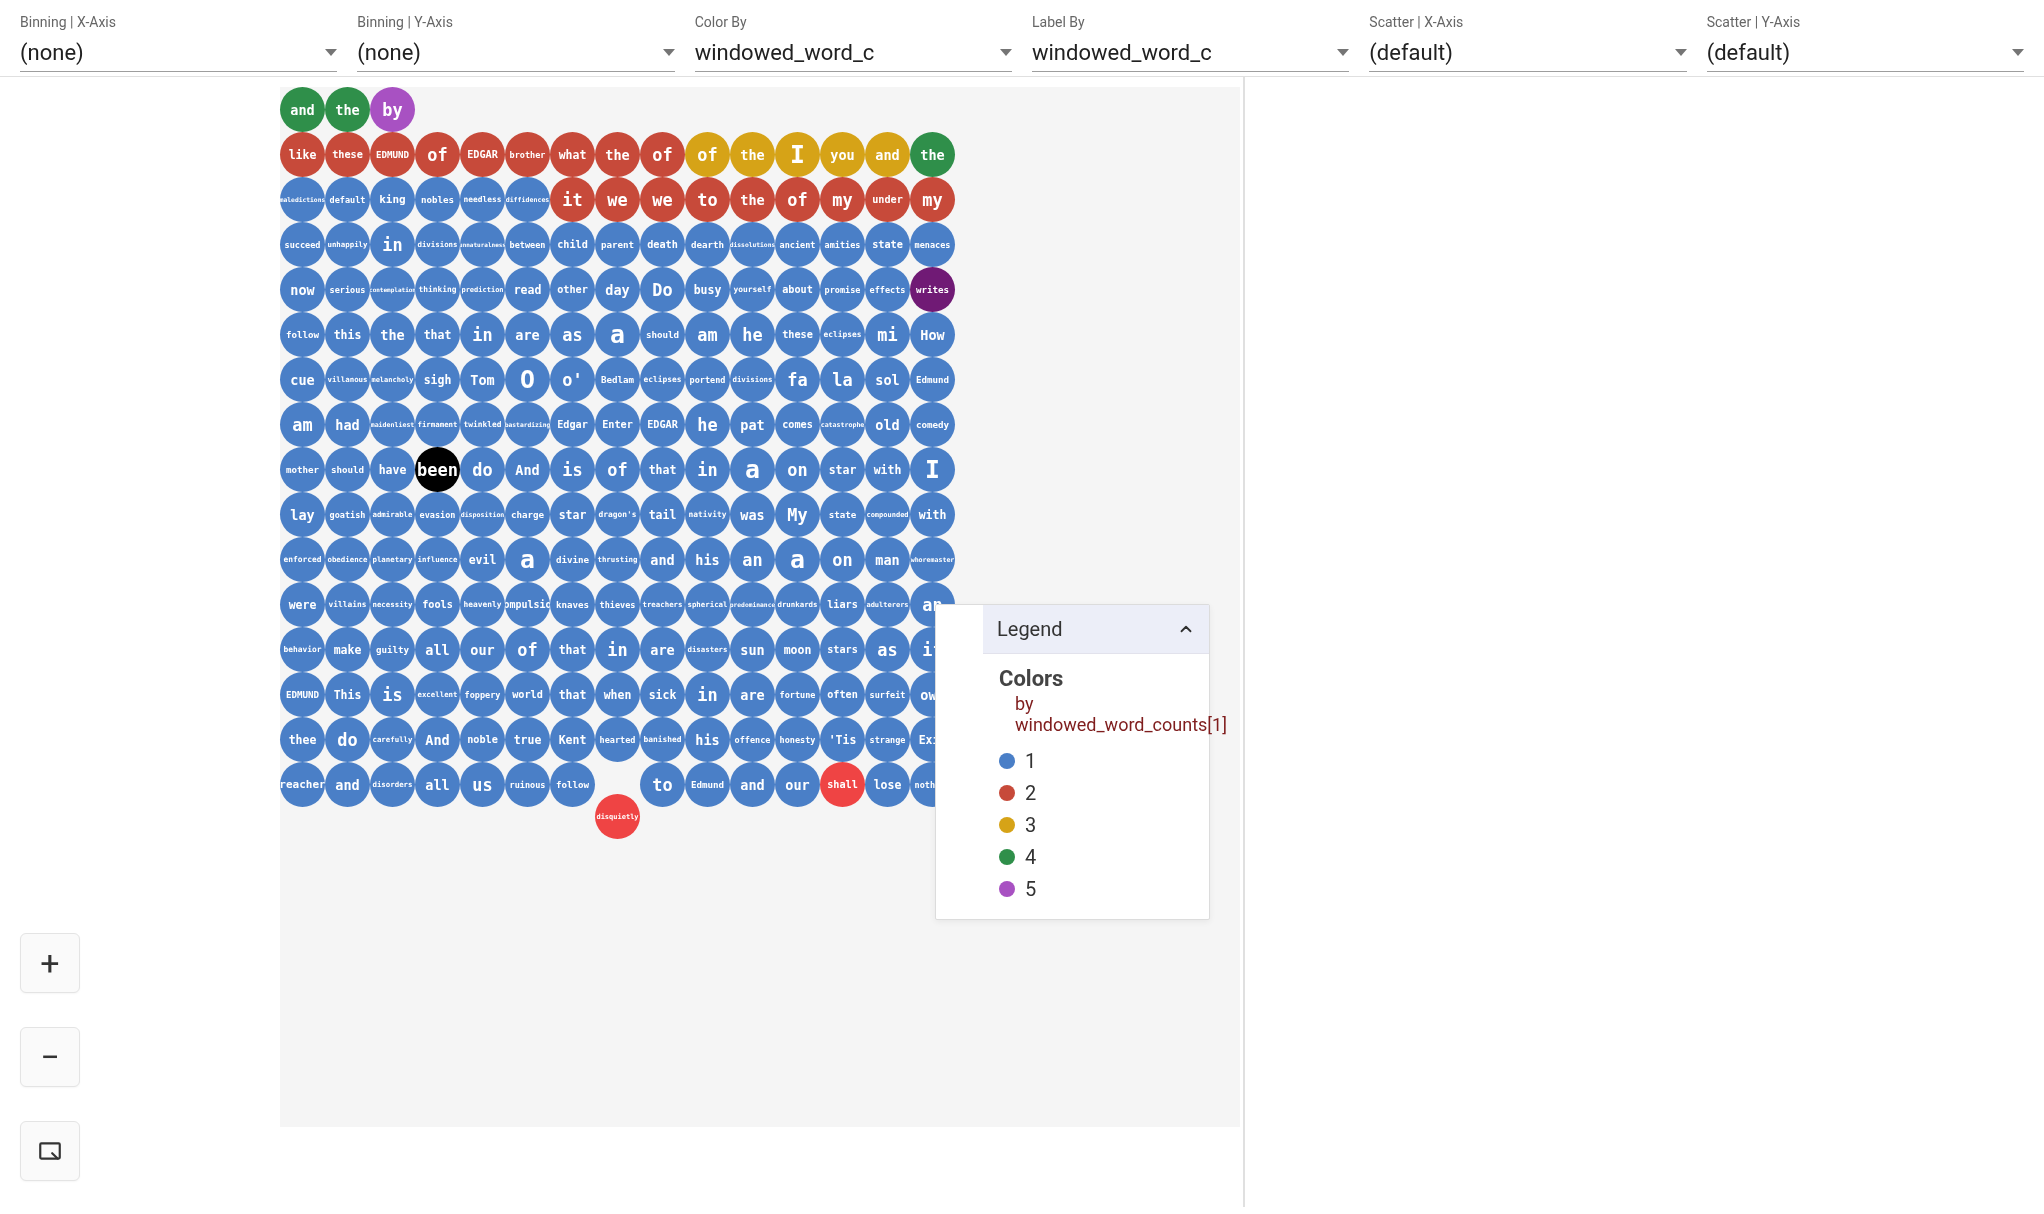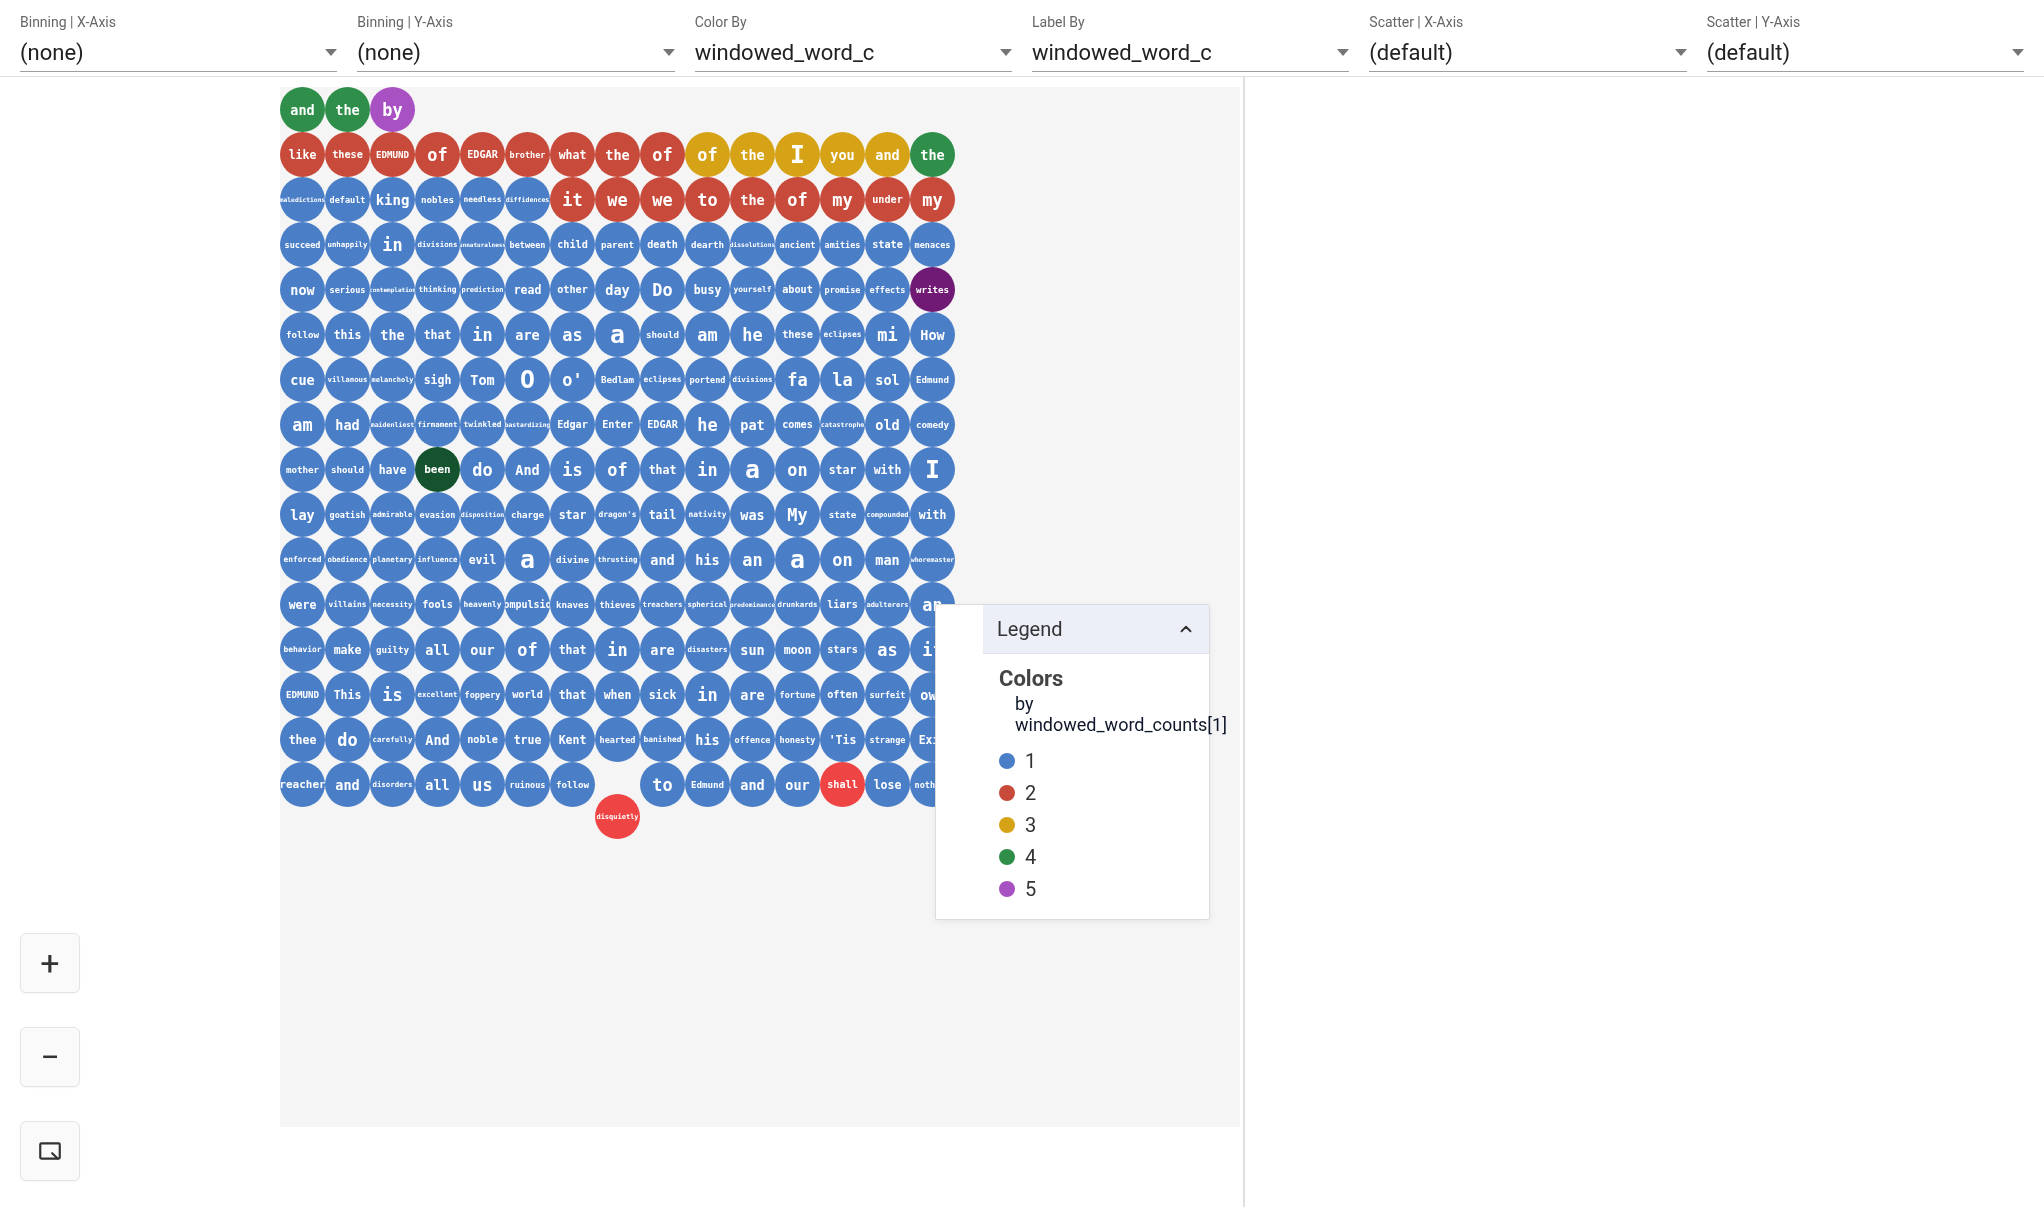--- a/index.html
+++ b/index.html
@@ -129,21 +129,21 @@
     padding: 12px 14px;
     font-size: 20px;
     color: #333;
     display: flex;
     align-items: center;
     justify-content: space-between;
     border-bottom: 1px solid #e2e2ec;
   }
   .legend-body { padding: 12px 16px 14px 16px; }
   .legend-title { font-size: 22px; font-weight: 700; color: #444; }
-  .legend-sub  { font-size: 18px; color: #0f172a; margin-top: 2px; margin-bottom: 10px; padding-left: 16px; }
+  .legend-sub  { font-size: 18px; color: #7f1d1d; margin-top: 2px; margin-bottom: 10px; padding-left: 16px; }
   .legend-row  { display: flex; align-items: center; gap: 10px; font-size: 20px; color: #333; padding: 4px 0; }
   .swatch { width: 16px; height: 16px; border-radius: 50%; flex-shrink: 0; }
 </style>
 </head>
 <body>
 
 <div class="toolbar">
   <div class="field">
     <div class="field-label">Binning | X-Axis</div>
     <div class="field-value-row">
@@ -205,21 +205,21 @@
       <div class="bubble" style="width: 45px; height: 45px; left: 595px; top: 55px; background: rgb(199, 74, 58); font-size: 13.5px;">the</div>
       <div class="bubble" style="width: 45px; height: 45px; left: 640px; top: 55px; background: rgb(199, 74, 58); font-size: 16.9px;">of</div>
       <div class="bubble" style="width: 45px; height: 45px; left: 685px; top: 55px; background: rgb(214, 163, 23); font-size: 16.9px;">of</div>
       <div class="bubble" style="width: 45px; height: 45px; left: 730px; top: 55px; background: rgb(214, 163, 23); font-size: 13.5px;">the</div>
       <div class="bubble" style="width: 45px; height: 45px; left: 775px; top: 55px; background: rgb(214, 163, 23); font-size: 24.8px;">I</div>
       <div class="bubble" style="width: 45px; height: 45px; left: 820px; top: 55px; background: rgb(214, 163, 23); font-size: 13.5px;">you</div>
       <div class="bubble" style="width: 45px; height: 45px; left: 865px; top: 55px; background: rgb(214, 163, 23); font-size: 13.5px;">and</div>
       <div class="bubble" style="width: 45px; height: 45px; left: 910px; top: 55px; background: rgb(47, 143, 74); font-size: 13.5px;">the</div>
       <div class="bubble" style="width: 45px; height: 45px; left: 280px; top: 100px; background: rgb(74, 127, 199); font-size: 6.3px;">maledictions</div>
       <div class="bubble" style="width: 45px; height: 45px; left: 325px; top: 100px; background: rgb(74, 127, 199); font-size: 8.5px;">default</div>
-      <div class="bubble" style="width: 45px; height: 45px; left: 370px; top: 100px; background: rgb(74, 127, 199); font-size: 14px;">king</div>
+      <div class="bubble" style="width: 45px; height: 45px; left: 370px; top: 100px; background: rgb(74, 127, 199); font-size: 11px;">king</div>
       <div class="bubble" style="width: 45px; height: 45px; left: 415px; top: 100px; background: rgb(74, 127, 199); font-size: 9.2px;">nobles</div>
       <div class="bubble" style="width: 45px; height: 45px; left: 460px; top: 100px; background: rgb(74, 127, 199); font-size: 7.9px;">needless</div>
       <div class="bubble" style="width: 45px; height: 45px; left: 505px; top: 100px; background: rgb(74, 127, 199); font-size: 6.6px;">diffidences</div>
       <div class="bubble" style="width: 45px; height: 45px; left: 550px; top: 100px; background: rgb(199, 74, 58); font-size: 16.9px;">it</div>
       <div class="bubble" style="width: 45px; height: 45px; left: 595px; top: 100px; background: rgb(199, 74, 58); font-size: 16.9px;">we</div>
       <div class="bubble" style="width: 45px; height: 45px; left: 640px; top: 100px; background: rgb(199, 74, 58); font-size: 16.9px;">we</div>
       <div class="bubble" style="width: 45px; height: 45px; left: 685px; top: 100px; background: rgb(199, 74, 58); font-size: 16.9px;">to</div>
       <div class="bubble" style="width: 45px; height: 45px; left: 730px; top: 100px; background: rgb(199, 74, 58); font-size: 13.5px;">the</div>
       <div class="bubble" style="width: 45px; height: 45px; left: 775px; top: 100px; background: rgb(199, 74, 58); font-size: 16.9px;">of</div>
       <div class="bubble" style="width: 45px; height: 45px; left: 820px; top: 100px; background: rgb(199, 74, 58); font-size: 16.9px;">my</div>
@@ -296,21 +296,21 @@
       <div class="bubble" style="width: 45px; height: 45px; left: 640px; top: 325px; background: rgb(74, 127, 199); font-size: 10.2px;">EDGAR</div>
       <div class="bubble" style="width: 45px; height: 45px; left: 685px; top: 325px; background: rgb(74, 127, 199); font-size: 16.9px;">he</div>
       <div class="bubble" style="width: 45px; height: 45px; left: 730px; top: 325px; background: rgb(74, 127, 199); font-size: 13.5px;">pat</div>
       <div class="bubble" style="width: 45px; height: 45px; left: 775px; top: 325px; background: rgb(74, 127, 199); font-size: 10.2px;">comes</div>
       <div class="bubble" style="width: 45px; height: 45px; left: 820px; top: 325px; background: rgb(74, 127, 199); font-size: 6.6px;">catastrophe</div>
       <div class="bubble" style="width: 45px; height: 45px; left: 865px; top: 325px; background: rgb(74, 127, 199); font-size: 13.5px;">old</div>
       <div class="bubble" style="width: 45px; height: 45px; left: 910px; top: 325px; background: rgb(74, 127, 199); font-size: 9.2px;">comedy</div>
       <div class="bubble" style="width: 45px; height: 45px; left: 280px; top: 370px; background: rgb(74, 127, 199); font-size: 9.2px;">mother</div>
       <div class="bubble" style="width: 45px; height: 45px; left: 325px; top: 370px; background: rgb(74, 127, 199); font-size: 9.2px;">should</div>
       <div class="bubble" style="width: 45px; height: 45px; left: 370px; top: 370px; background: rgb(74, 127, 199); font-size: 11.5px;">have</div>
-      <div class="bubble" style="width: 45px; height: 45px; left: 415px; top: 370px; background: #14532d; font-size: 11px; text-align: center;">been</div>
+      <div class="bubble" style="width: 45px; height: 45px; left: 415px; top: 370px; background: #000000; font-size: 17px; text-align: center;">been</div>
       <div class="bubble" style="width: 45px; height: 45px; left: 460px; top: 370px; background: rgb(74, 127, 199); font-size: 16.9px;">do</div>
       <div class="bubble" style="width: 45px; height: 45px; left: 505px; top: 370px; background: rgb(74, 127, 199); font-size: 13.5px;">And</div>
       <div class="bubble" style="width: 45px; height: 45px; left: 550px; top: 370px; background: rgb(74, 127, 199); font-size: 16.9px;">is</div>
       <div class="bubble" style="width: 45px; height: 45px; left: 595px; top: 370px; background: rgb(74, 127, 199); font-size: 16.9px;">of</div>
       <div class="bubble" style="width: 45px; height: 45px; left: 640px; top: 370px; background: rgb(74, 127, 199); font-size: 11.5px;">that</div>
       <div class="bubble" style="width: 45px; height: 45px; left: 685px; top: 370px; background: rgb(74, 127, 199); font-size: 16.9px;">in</div>
       <div class="bubble" style="width: 45px; height: 45px; left: 730px; top: 370px; background: rgb(74, 127, 199); font-size: 24.8px;">a</div>
       <div class="bubble" style="width: 45px; height: 45px; left: 775px; top: 370px; background: rgb(74, 127, 199); font-size: 16.9px;">on</div>
       <div class="bubble" style="width: 45px; height: 45px; left: 820px; top: 370px; background: rgb(74, 127, 199); font-size: 11.5px;">star</div>
       <div class="bubble" style="width: 45px; height: 45px; left: 865px; top: 370px; background: rgb(74, 127, 199); font-size: 11.5px;">with</div>

